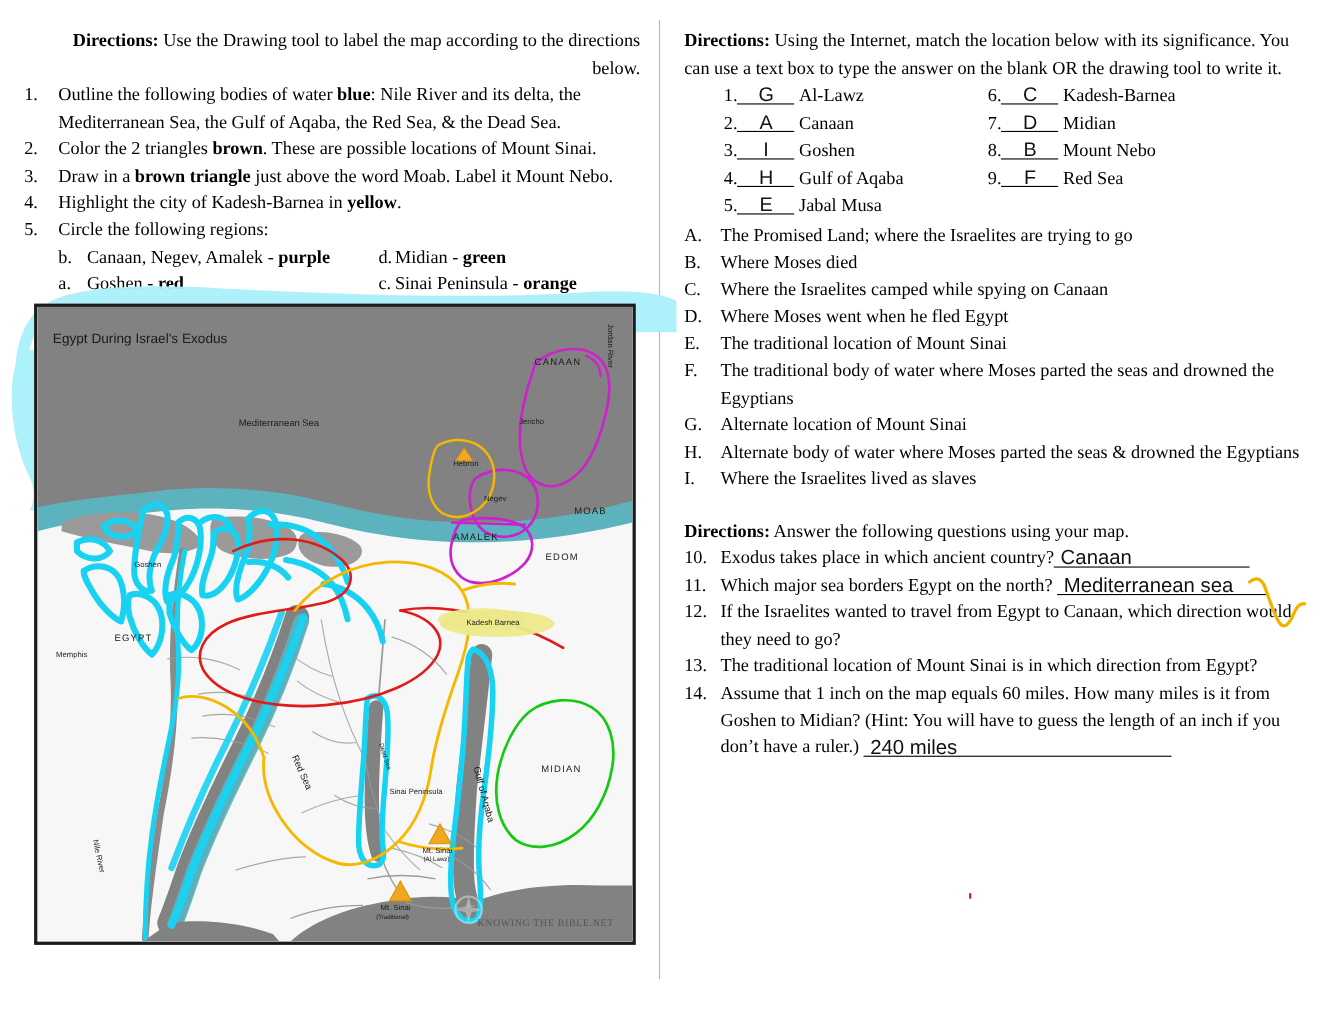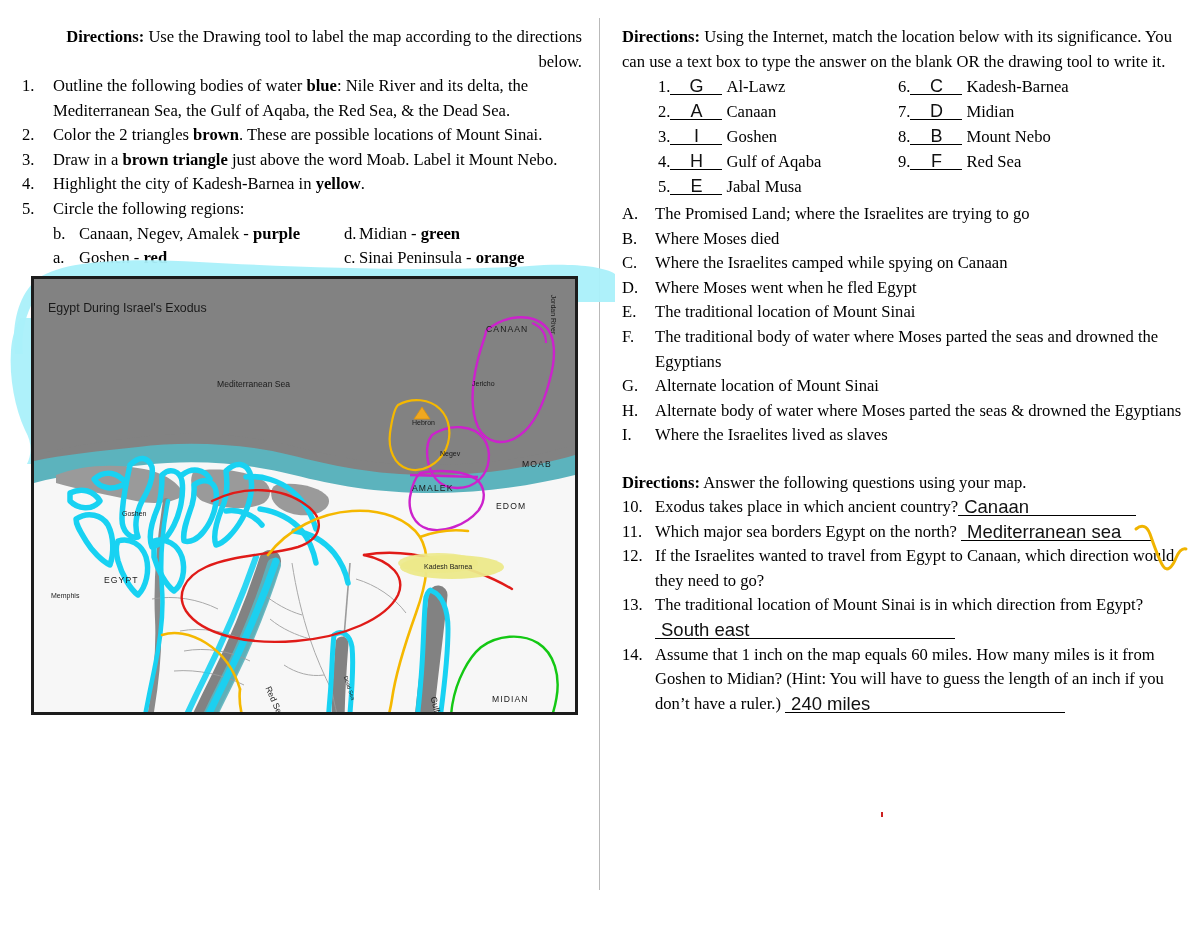--- a/index.html
+++ b/index.html
@@ -39,21 +39,21 @@
   
   .sublist { position:relative; margin-top:0; }
   .sub-row { position:relative; height:24.6px; font-size:16.6px; line-height:24.6px; }
   .sub-a { position:absolute; left:31px; }
   .sub-a .mk2 { display:inline-block; width:26px; }
   .sub-c { position:absolute; left:322px; }
   .sub-c .mk2 { display:inline-block; width:15px; }
 
   
   #map-figure {
-    position:absolute; left:31px; top:276px; width:547px; height:439px;
+    position:absolute; left:31px; top:276px; width:547px; height:583px;
   }
   #map-frame {
     position:absolute; inset:0;
     border:3px solid #1c1c1c;
     background:#f7f7f7;
     overflow:hidden;
   }
   #map-svg { position:absolute; left:0; top:0; }
   
   #map-bleed { position:absolute; left:-22px; top:-18px; width:620px; height:260px;
@@ -374,21 +374,21 @@
       </ol>
 
     <p class="para" style="margin:22px 0 0 0;">
       <span class="bold">Directions:</span><span> Answer the following questions using your map.</span>
     </p>
 
     <ol class="qlist" id="questions-list">
         <li><span class="mk">10.</span><span>Exodus takes place in which ancient country?</span><span class="fill f10"><span class="ans">Canaan</span></span></li>
         <li><span class="mk">11.</span><span>Which major sea borders Egypt on the north? </span><span class="fill f11"><span class="ans">Mediterranean sea</span></span></li>
         <li><span class="mk">12.</span><span>If the Israelites wanted to travel from Egypt to Canaan, which direction would they need to go? </span></li>
-        <li><span class="mk">13.</span><span>The traditional location of Mount Sinai is in which direction from Egypt? </span><span class="fill f13"><span class="ans">South east</span></span></li>
+        <li><span class="mk">13.</span><span>The traditional location of Mount Sinai is in which direction from Egypt? </span></li>
         <li><span class="mk">14.</span><span>Assume that 1 inch on the map equals 60 miles. How many miles is it from Goshen to Midian? (Hint: You will have to guess the length of an inch if you don’t have a ruler.) </span><span class="fill f14"><span class="ans">240 miles</span></span></li>
       </ol>
   </div>
 
   <svg class="squiggle" width="58" height="56" viewBox="0 0 58 56">
     <path d="M4,7 C10,2 15,4 18,12 C23,26 27,38 31,44 C35,50 40,46 44,36 C47,29 50,26 54,27" stroke="#f0b400" stroke-width="3" fill="none" stroke-linecap="round"></path>
   </svg>
   <div class="red-dot"></div>
 
 </div>

